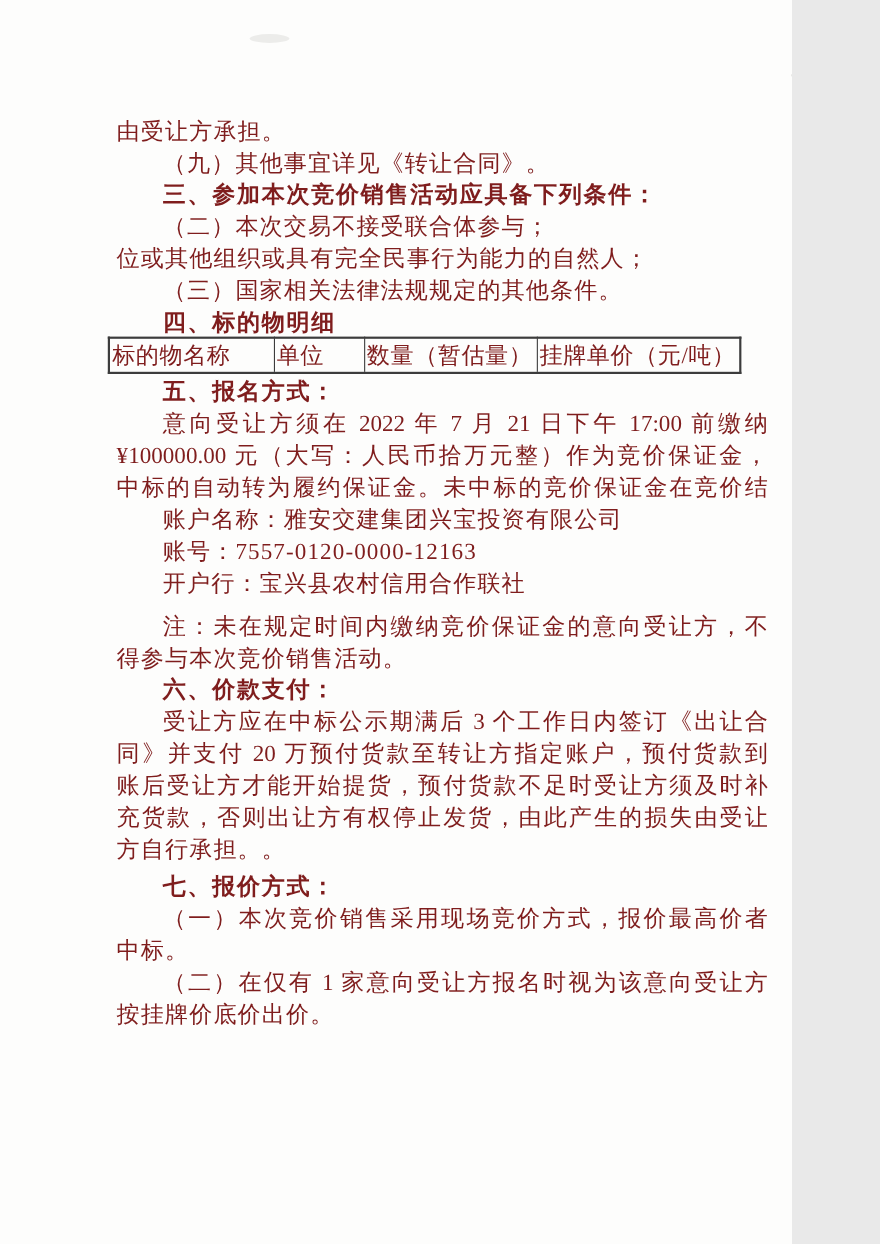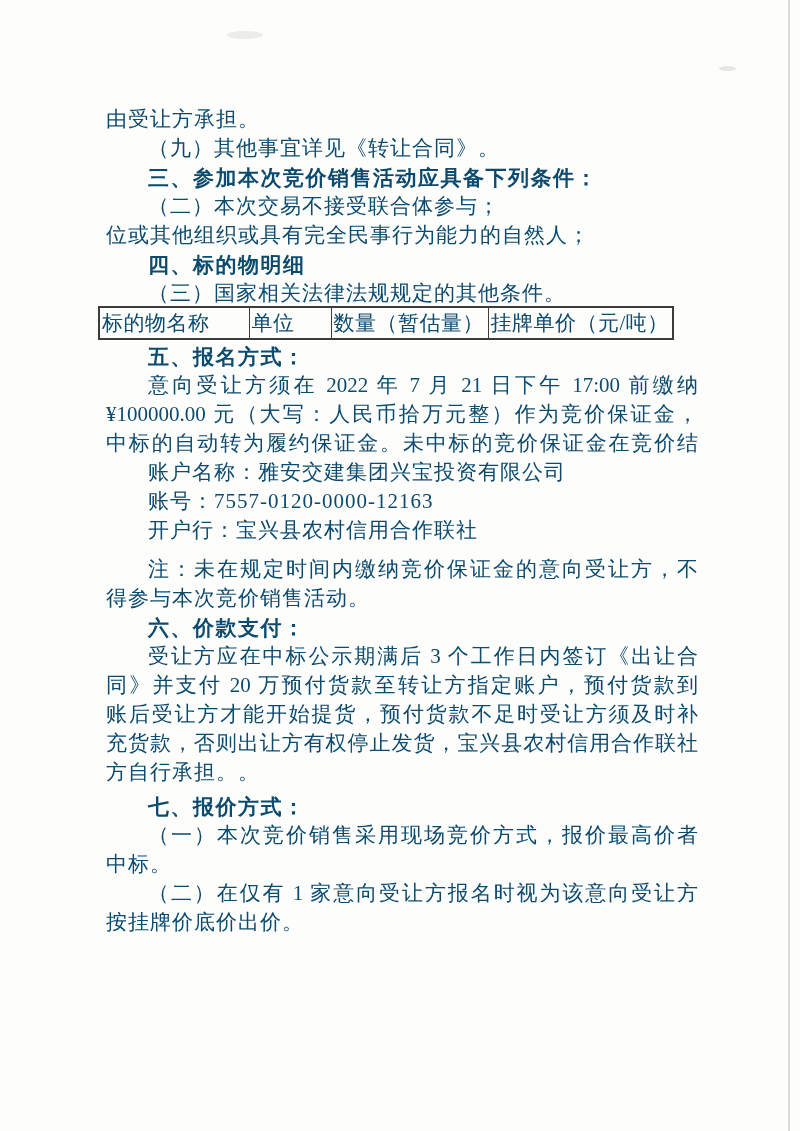--- a/index.html
+++ b/index.html
@@ -1,22 +1,22 @@
 <!DOCTYPE html>
 <html lang="zh"><head>
 <meta charset="utf-8">
 <style>
   html,body{margin:0;padding:0;background:#e9e9e9;}
   .page{
     position:relative;
-    width:800px;height:1131px;
+    width:720px;height:1131px;
     background:#fdfdfc;
     overflow:hidden;
     font-family:"Liberation Serif","DejaVu Serif",serif;
-    color:#0c4a6e;
+    color:#7f1d1d;
   }
   
   .edge-line{position:absolute;left:788px;top:0;width:2px;height:1131px;background:#dcdcda;}
   .smudge-a{position:absolute;left:227px;top:31px;width:36px;height:8px;background:#ececea;border-radius:50%;}
   .smudge-b{position:absolute;left:719px;top:66px;width:17px;height:5px;background:#e7e7e5;border-radius:50%;}
 
   .doc{
     position:absolute;
     left:106px;top:105px;
     width:592px;
@@ -65,22 +65,22 @@
   <div class="smudge-a"></div>
   <div class="smudge-b"></div>
 
   <div class="doc">
     <div id="before">
         <div class="ln">由受让方承担。</div>
         <div class="ln ind">（九）其他事宜详见《转让合同》。</div>
         <div class="ln ind b">三、参加本次竞价销售活动应具备下列条件：</div>
         <div class="ln ind">（二）本次交易不接受联合体参与；</div>
         <div class="ln">位或其他组织或具有完全民事行为能力的自然人；</div>
+        <div class="ln ind">（三）国家相关法律法规规定的其他条件。</div>
         <div class="ln ind b">四、标的物明细</div>
-        <div class="ln ind">（三）国家相关法律法规规定的其他条件。</div>
       </div>
 
     <table class="subject">
       <colgroup>
         <col style="width:150px">
           <col style="width:82px">
           <col style="width:157px">
           <col style="width:185px">
       </colgroup>
       <tbody id="subject-body">
@@ -100,21 +100,21 @@
         <div class="ln fill">中标的自动转为履约保证金。未中标的竞价保证金在竞价结</div>
         <div class="ln ind">账户名称：雅安交建集团兴宝投资有限公司</div>
         <div class="ln ind">账号：7557-0120-0000-12163</div>
         <div class="ln ind">开户行：宝兴县农村信用合作联社</div>
         <div class="ln ind fill" style="margin-top: 10px;">注：未在规定时间内缴纳竞价保证金的意向受让方，不</div>
         <div class="ln">得参与本次竞价销售活动。</div>
         <div class="ln ind b">六、价款支付：</div>
         <div class="ln ind fill">受让方应在中标公示期满后 3 个工作日内签订《出让合</div>
         <div class="ln fill">同》并支付 20 万预付货款至转让方指定账户，预付货款到</div>
         <div class="ln fill">账后受让方才能开始提货，预付货款不足时受让方须及时补</div>
-        <div class="ln fill">充货款，否则出让方有权停止发货，宝兴县农村信用合作联社</div>
+        <div class="ln fill">充货款，否则出让方有权停止发货，由此产生的损失由受让</div>
         <div class="ln">方自行承担。。</div>
         <div class="ln ind b" style="margin-top: 5px;">七、报价方式：</div>
         <div class="ln ind fill">（一）本次竞价销售采用现场竞价方式，报价最高价者</div>
         <div class="ln">中标。</div>
         <div class="ln ind fill">（二）在仅有 1 家意向受让方报名时视为该意向受让方</div>
         <div class="ln">按挂牌价底价出价。</div>
       </div>
   </div>
 </div>
 

